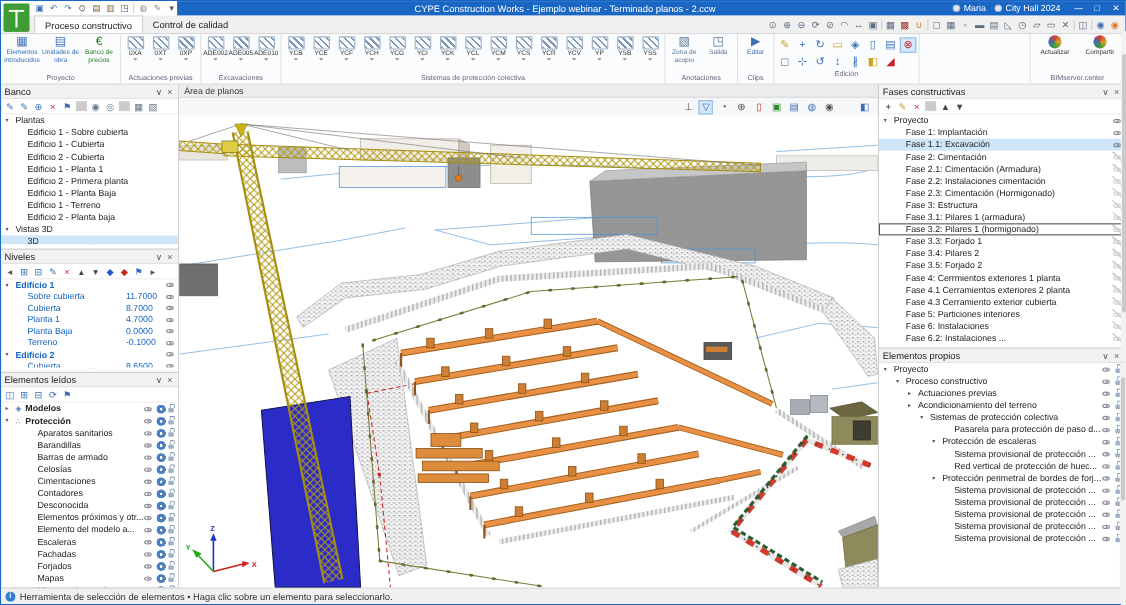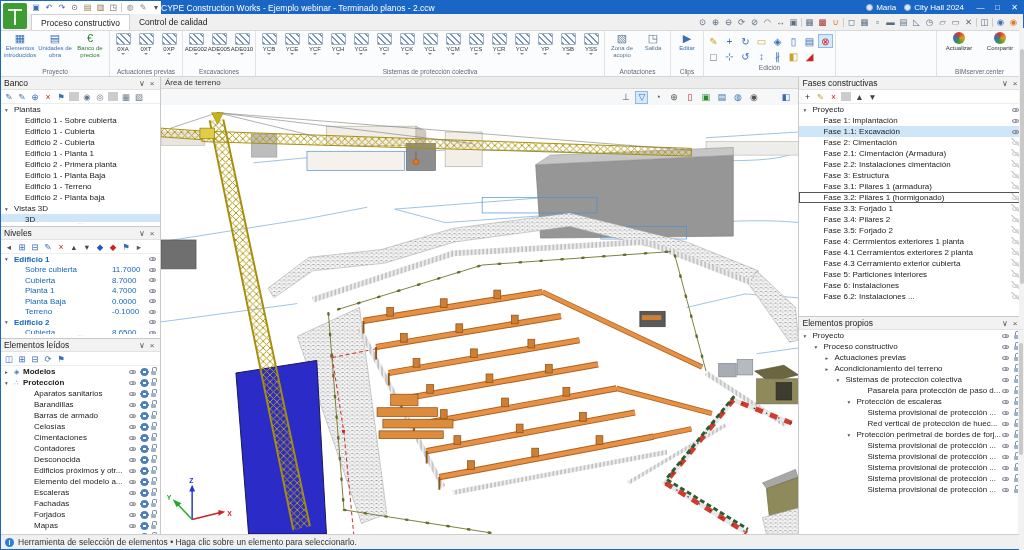--- a/index.html
+++ b/index.html
@@ -8,21 +8,21 @@
        font-family:"Liberation Sans",sans-serif;display:flex;flex-direction:column;overflow:hidden;}
   
   .top{position:relative;flex:0 0 30px;}
   .logo{position:absolute;left:2px;top:2px;width:24px;height:26px;background:#3f9c35;border-radius:2px;z-index:3;
         background-image:linear-gradient(180deg,rgba(255,255,255,.85) 0 2px,transparent 2px),linear-gradient(90deg,rgba(255,255,255,.9) 0 2px,transparent 2px);
         background-size:14px 9px,2px 16px;background-position:5px 6px,11px 6px;background-repeat:no-repeat;}
   .r1{height:13px;display:flex;}
   .qa{width:160px;background:#fff;display:flex;align-items:center;gap:3px;padding-left:30px;}
   .qa .ti{font-size:8px;line-height:10px;width:10px;text-align:center;}
   .titleblue{flex:1;background:#1a66c4;color:#fff;display:flex;align-items:center;}
-  .title{flex:1;text-align:left;font-size:8.5px;white-space:nowrap;overflow:hidden;}
+  .title{flex:1;text-align:center;font-size:8.5px;white-space:nowrap;overflow:hidden;}
   .badge{display:flex;align-items:center;gap:3px;font-size:8px;margin-right:8px;white-space:nowrap;}
   .badge .bdot{width:7px;height:7px;border-radius:50%;background:#dfe7f2;border:1px solid #9fb6d8;}
   .winbtn{width:17px;text-align:center;font-size:8px;cursor:default;}
   .r2{height:17px;background:#f0f0f0;border-bottom:1px solid #d9d9d9;display:flex;align-items:center;padding-left:30px;}
   .tab{font-size:8.5px;color:#222;padding:0 9px;height:100%;display:flex;align-items:center;}
   .tab.active{background:#fff;border:1px solid #d0d0d0;border-bottom:none;}
   .tt{margin-left:auto;display:flex;align-items:center;gap:2px;padding-right:4px;}
   .tt .ti{font-size:8.5px;width:11px;text-align:center;color:#5a6d82;}
   .ti.sep{width:1px;height:9px;background:#ccc;padding:0;}
   
@@ -607,21 +607,21 @@
               <span class="arr"></span>
               <span class="gly"></span>
               <span class="lbl" style="flex:1">Desconocida</span>
               <span class="eye"></span>
               <span class="gear"></span>
               <span class="lock"></span>
             </div>
             <div class="trow" style="--lvl: 1;">
               <span class="arr"></span>
               <span class="gly"></span>
-              <span class="lbl" style="flex:1">Edificios próximos y otr...</span>
+              <span class="lbl" style="flex:1">Elementos próximos y otr...</span>
               <span class="eye"></span>
               <span class="gear"></span>
               <span class="lock"></span>
             </div>
             <div class="trow" style="--lvl: 1;">
               <span class="arr"></span>
               <span class="gly"></span>
               <span class="lbl" style="flex:1">Elemento del modelo a...</span>
               <span class="eye"></span>
               <span class="gear"></span>
@@ -666,21 +666,21 @@
               <span class="eye"></span>
               <span class="gear"></span>
               <span class="lock"></span>
             </div>
           </div>
       </div>
     </div>
 
     <div class="center">
       <div class="wsbar">
-          <span>Área de terreno</span>
+          <span>Área de planos</span>
         </div>
       <div class="vtools">
 
       <span class="vti" style="color: rgb(85, 85, 85);">⊥</span>
           <span class="vti sel" style="color: rgb(58, 111, 181);">▽</span>
           <span class="vti" style="color: rgb(85, 85, 85);">◔</span>
           <span class="vti" style="color: rgb(85, 85, 85);">⊕</span>
           <span class="vti" style="color: rgb(204, 34, 34);">▯</span>
           <span class="vti" style="color: rgb(42, 138, 42);">▣</span>
           <span class="vti" style="color: rgb(58, 111, 181);">▤</span>
@@ -889,20 +889,25 @@
               <span class="lbl" style="flex:1">Fase 2.1: Cimentación (Armadura)</span>
               <span class="eye"></span>
             </div>
             <div class="trow" data-eye="off" style="--lvl: 1;">
               <span class="arr"></span>
               <span class="lbl" style="flex:1">Fase 2.2: Instalaciones cimentación</span>
               <span class="eye"></span>
             </div>
             <div class="trow" data-eye="off" style="--lvl: 1;">
               <span class="arr"></span>
+              <span class="lbl" style="flex:1">Fase 2.3: Cimentación (Hormigonado)</span>
+              <span class="eye"></span>
+            </div>
+            <div class="trow" data-eye="off" style="--lvl: 1;">
+              <span class="arr"></span>
               <span class="lbl" style="flex:1">Fase 3: Estructura</span>
               <span class="eye"></span>
             </div>
             <div class="trow" data-eye="off" style="--lvl: 1;">
               <span class="arr"></span>
               <span class="lbl" style="flex:1">Fase 3.1: Pilares 1 (armadura)</span>
               <span class="eye"></span>
             </div>
             <div class="trow focus" data-eye="off" style="--lvl: 1;">
               <span class="arr"></span>

